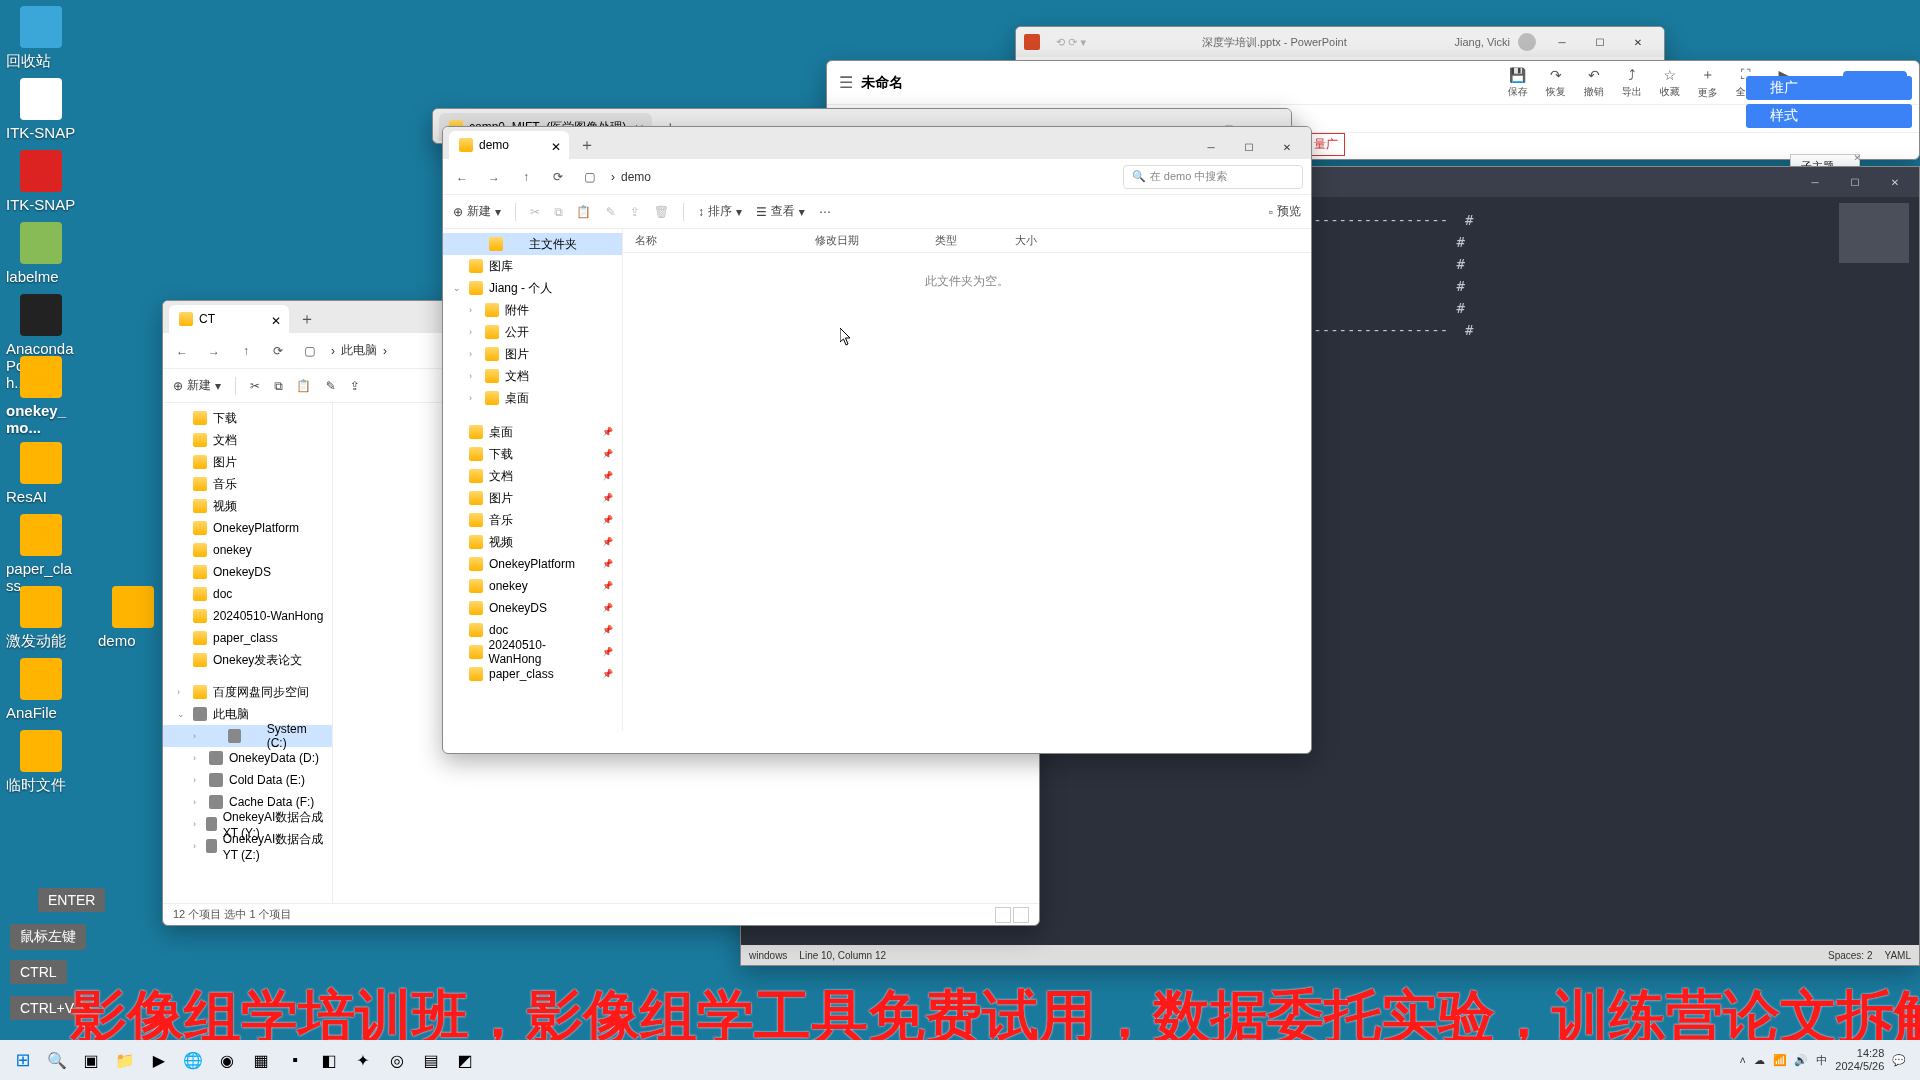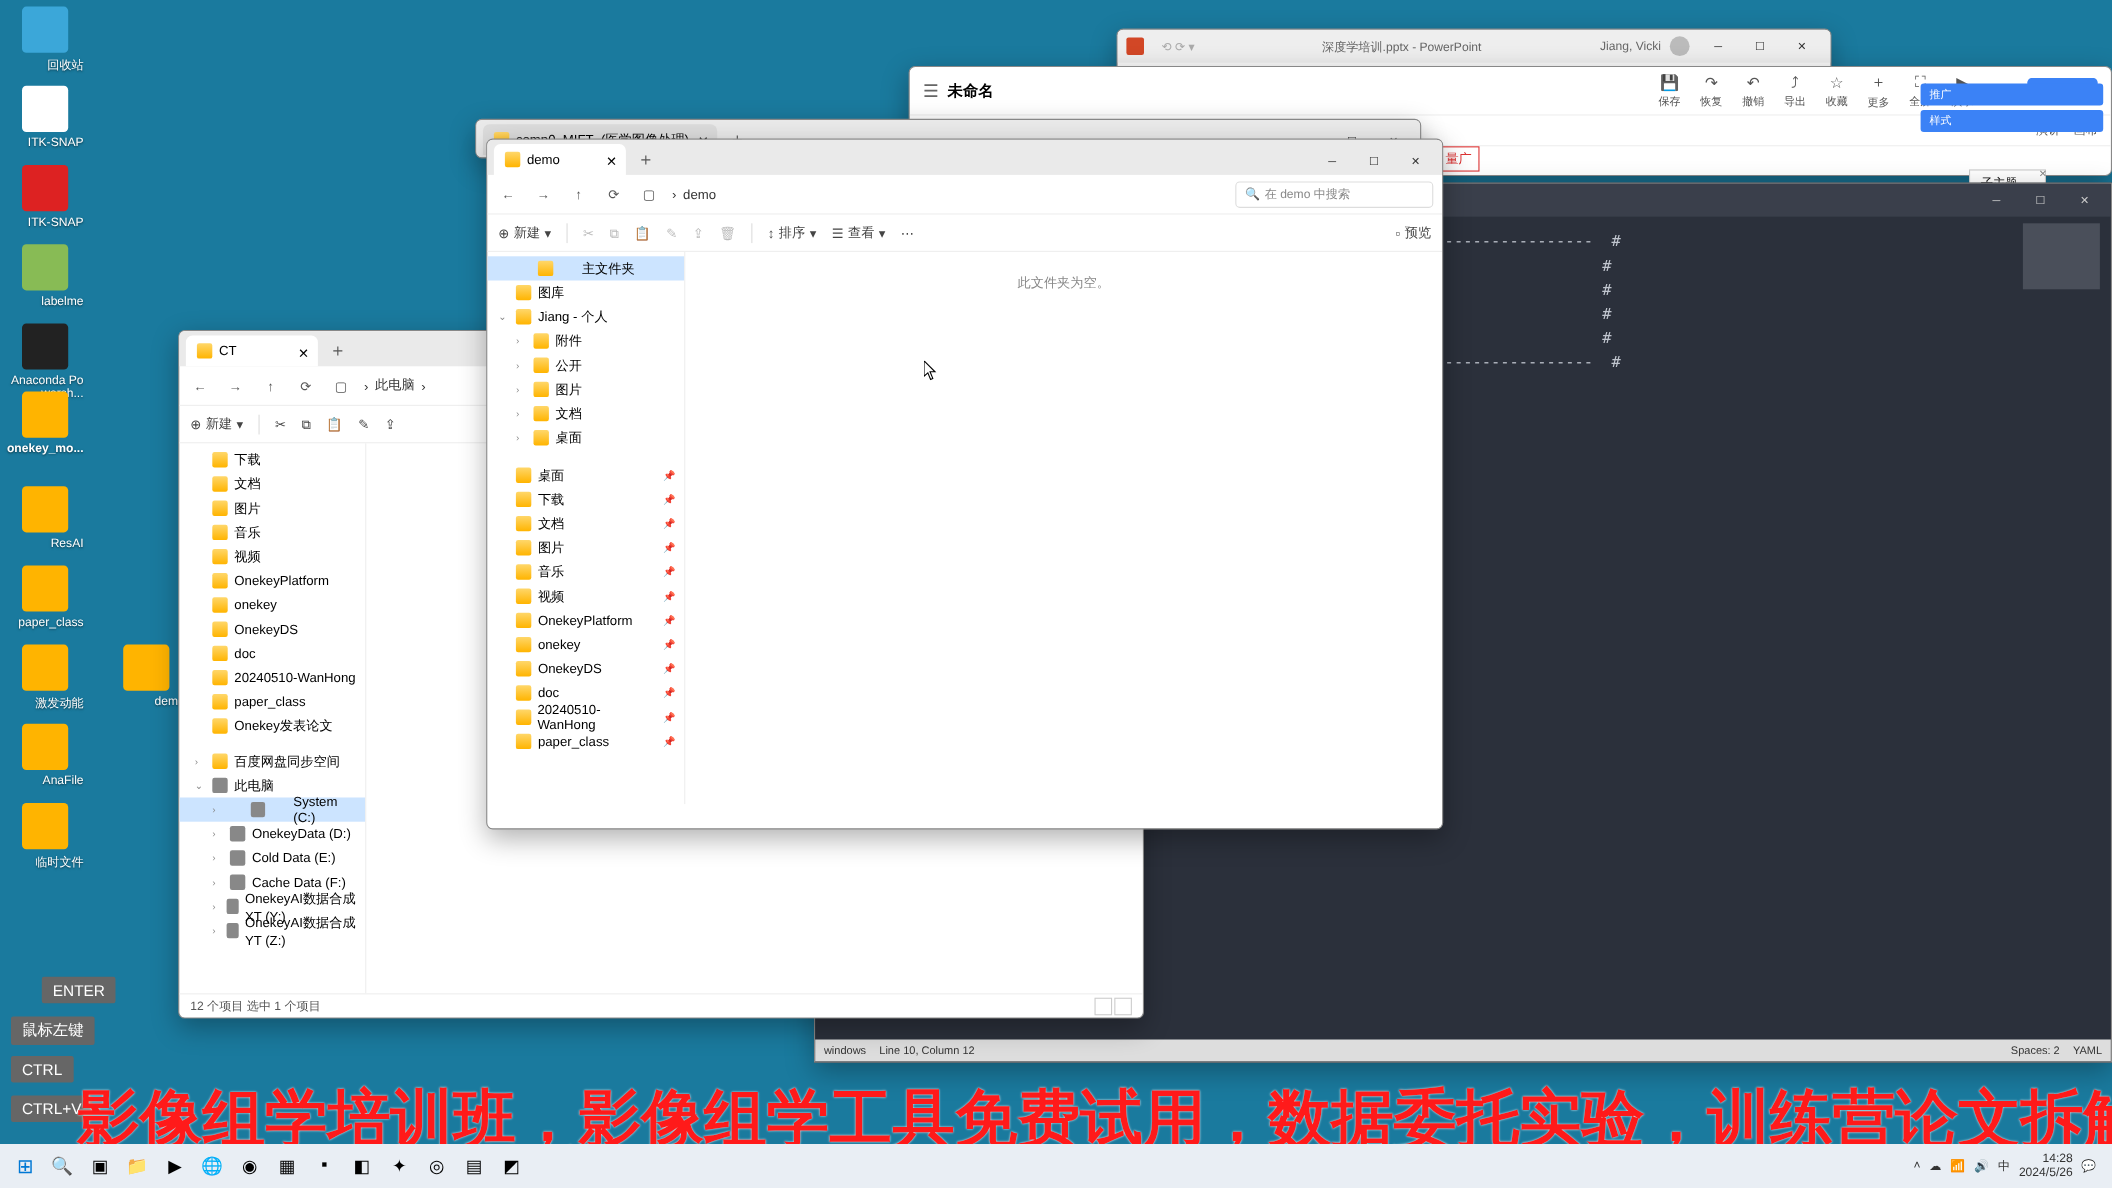--- a/index.html
+++ b/index.html
@@ -1,20 +1,20 @@
 <!DOCTYPE html>
 <html><head>
 <meta charset="utf-8">
 <style>
 * { margin: 0; padding: 0; box-sizing: border-box; font-family: "Microsoft YaHei", "Segoe UI", sans-serif; }
 body { width: 1920px; height: 1080px; background: #1a7a9e; overflow: hidden; position: relative; }
 
 
 .desktop { position: absolute; inset: 0; }
-.desktop-icon { position: absolute; width: 70px; text-align: right; color: #fff; font-size: 11px; }
+.desktop-icon { position: absolute; width: 70px; text-align: left; color: #fff; font-size: 15px; }
 .desktop-icon .ic { width: 42px; height: 42px; margin: 0 auto 4px; border-radius: 4px; display: flex; align-items: center; justify-content: center; font-size: 24px; }
 .desktop-icon .lbl { text-shadow: 0 1px 2px rgba(0,0,0,.6); word-break: break-all; }
 
 
 .win { position: absolute; background: #fff; border: 1px solid #888; border-radius: 6px; box-shadow: 0 8px 24px rgba(0,0,0,.3); overflow: hidden; }
 .win-controls { margin-left: auto; display: flex; gap: 2px; }
 .win-btn { width: 36px; height: 24px; display: flex; align-items: center; justify-content: center; font-size: 10px; color: #333; cursor: pointer; }
 
 
 .ppt-win { background: #fafafa; }
@@ -25,21 +25,21 @@
 .mm-win { background: #fff; }
 .mm-top { height: 44px; display: flex; align-items: center; padding: 0 12px; border-bottom: 1px solid #eee; font-size: 12px; }
 .mm-title { font-size: 14px; font-weight: 600; margin-left: 8px; }
 .mm-tools { margin-left: auto; display: flex; gap: 18px; align-items: center; font-size: 10px; color: #555; }
 .mm-tool { display: flex; flex-direction: column; align-items: center; gap: 2px; cursor: pointer; }
 .mm-tool .ti { font-size: 14px; }
 .mm-upgrade { background: #3b82f6; color: #fff; padding: 4px 10px; border-radius: 4px; font-size: 11px; }
 .mm-sub { height: 28px; border-bottom: 1px solid #eee; display:flex; align-items:center; justify-content:flex-end; padding:0 12px; gap:12px; font-size:11px; color:#555;}
 .mm-callout { position: absolute; border: 1px solid #d33; color: #d33; padding: 2px 6px; font-size: 12px; background: #fff; }
 .mm-right-btns { position:absolute; right:8px; top:84px; display:flex; flex-direction:column; gap:4px;}
-.mm-right-btn { background:#3b82f6; color:#fff; font-size:10px; padding:3px 8px; border-radius:3px;}
+.mm-right-btn { background:#3b82f6; color:#fff; font-size:14px; padding:3px 24px; border-radius:3px;}
 .mm-submenu { position:absolute; right:60px; top:118px; border:1px solid #ccc; padding:4px 10px; font-size:11px; background:#fff;}
 
 
 .code-win { background: #2b303b; color: #c0c5ce; }
 .code-body { padding: 12px 16px; font-family: Consolas, monospace; font-size: 14px; line-height: 22px; white-space: pre; }
 .code-status { position:absolute; bottom:0; left:0; right:0; height:20px; background:#ddd; color:#333; font-size:10px; display:flex; align-items:center; padding:0 8px; gap:12px;}
 
 
 .exp-tabs { height: 32px; display: flex; align-items: flex-end; background: #eaeaea; padding: 0 6px; gap: 4px; }
 .exp-tab { height: 28px; background: #fff; border-radius: 6px 6px 0 0; padding: 0 26px 0 10px; display: flex; align-items: center; font-size: 12px; position: relative; min-width: 120px; }
@@ -556,20 +556,26 @@
     <span class="pin">📌</span>
         </div>
         <div class="side-item " style="padding-left:10px">
     <span class="chev"></span>
     <span class="fic folder-ic"></span>
           <span>paper_class</span>
     <span class="pin">📌</span>
         </div>
       </div>
     <div class="exp-main">
+      <div class="col-head">
+        <span>名称</span>
+        <span>修改日期</span>
+        <span>类型</span>
+        <span>大小</span>
+      </div>
       <div class="empty-msg">此文件夹为空。</div>
     </div>
   </div>
 </div>
 
 <div class="cursor" style="left:840px; top:328px;">
   <svg viewBox="0 0 12 18">
       <path d="M0 0 L0 14 L3.5 11 L6 17 L8 16 L5.5 10 L10 10 Z" fill="#fff" stroke="#000" stroke-width="1"></path>
     </svg>
 </div>

